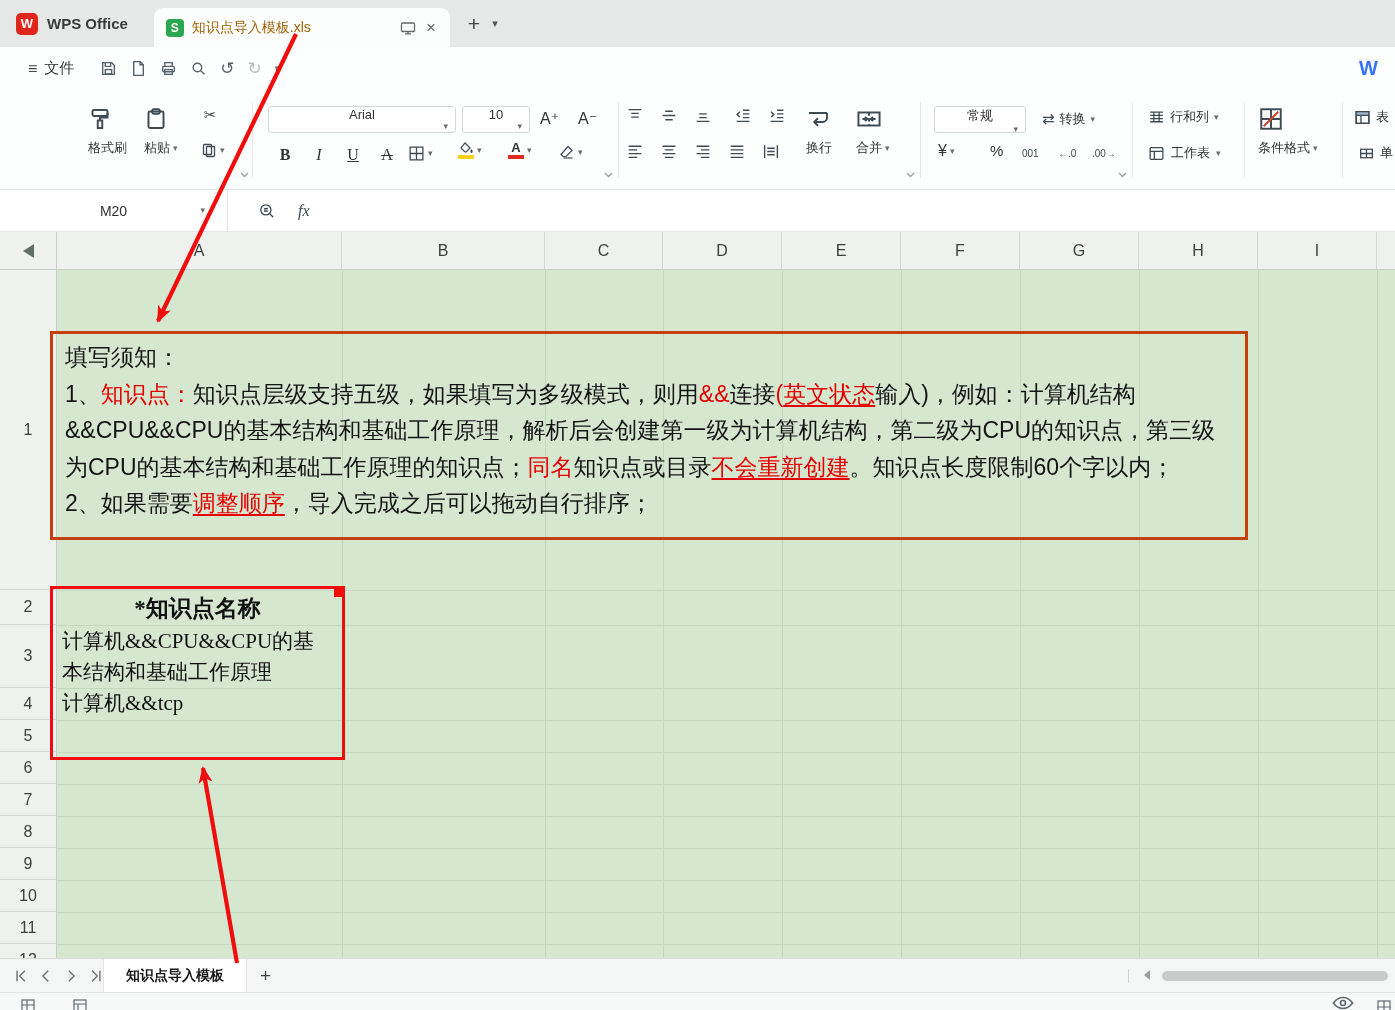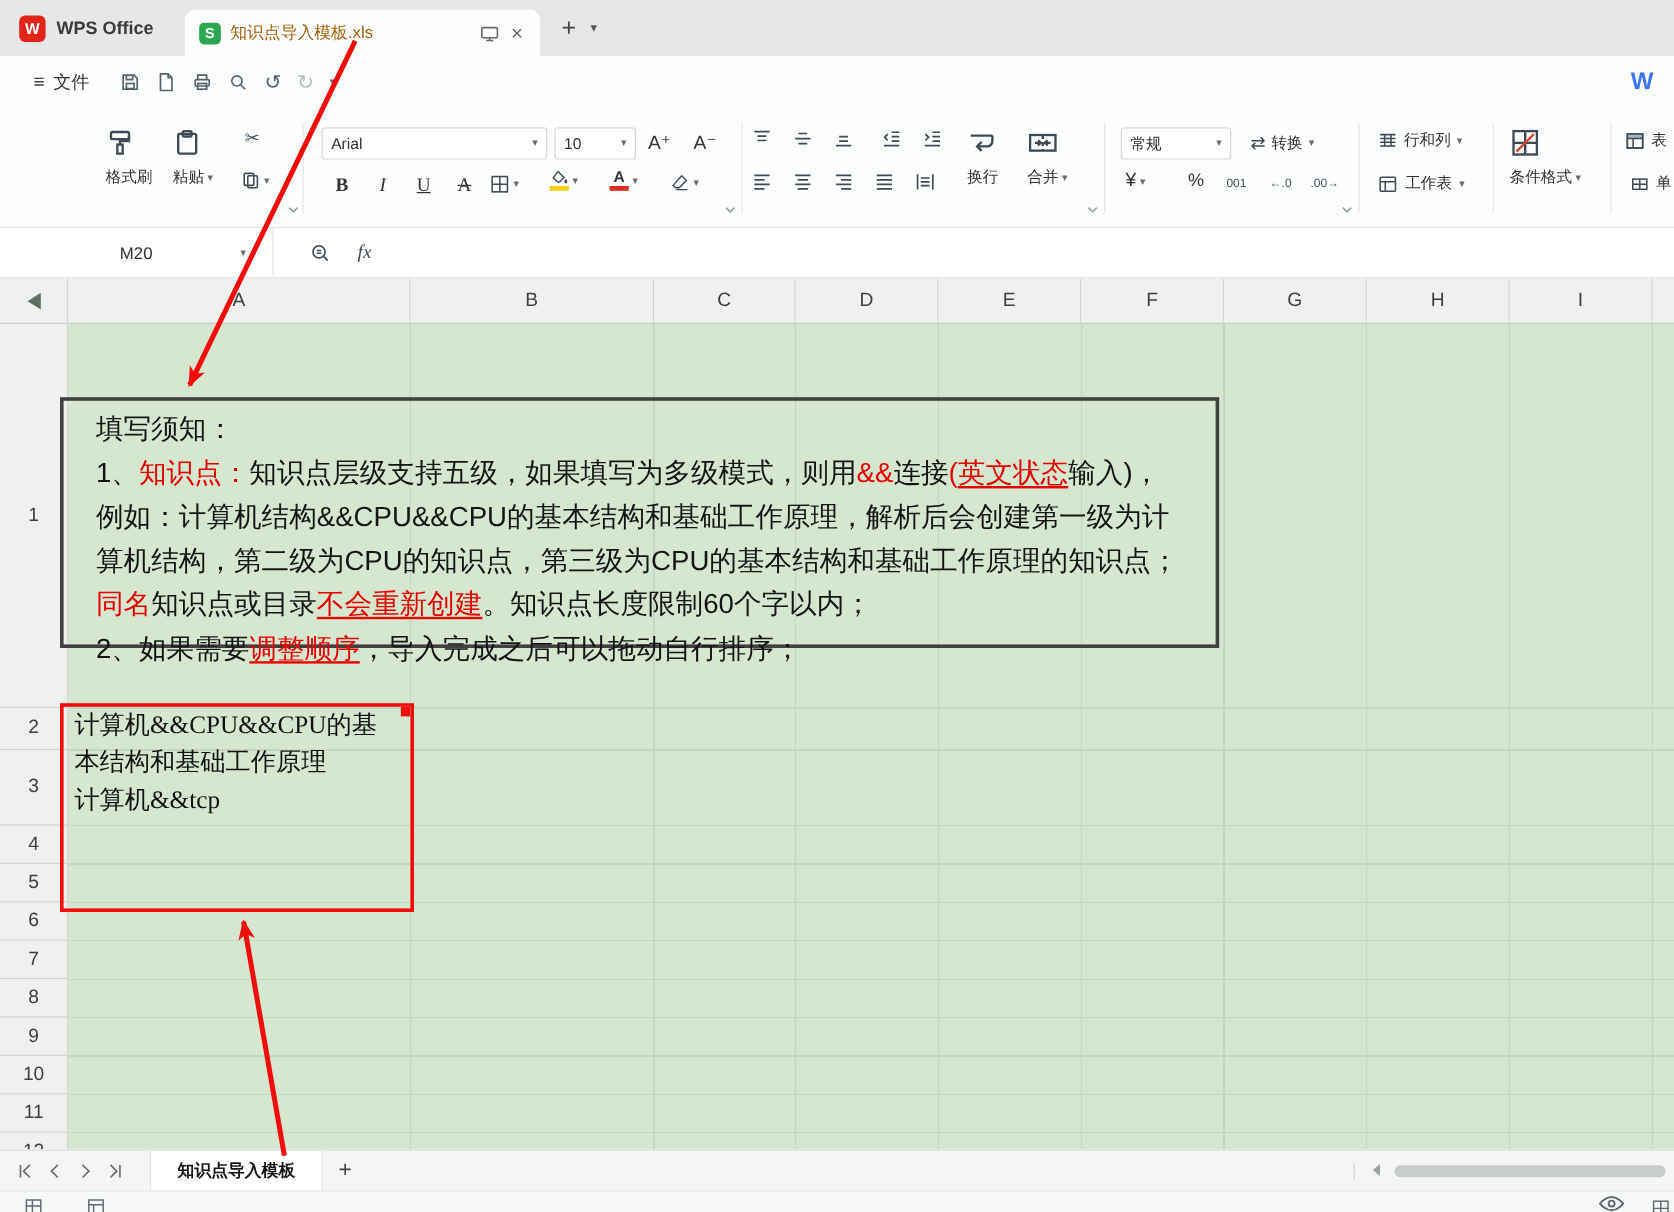--- a/index.html
+++ b/index.html
@@ -32,21 +32,21 @@
   .menu-tab { padding:0 15px; font-size:15.5px; color:#2b2b2b; line-height:43px; position:relative; white-space:nowrap; }
   .menu-tab.active { color:#d2422f; }
   .menu-tab.active::after { content:""; position:absolute; left:50%; transform:translateX(-50%); bottom:3px; width:32px; height:3px; background:#d2422f; }
   .ai-badge { margin-left:auto; margin-right:-4px; width:40px; font-size:20px; font-weight:bold; color:#3b73f6; display:flex; align-items:center; gap:4px; }
 
   
   .ribbon { position:absolute; top:90px; left:0; right:0; height:100px; background:#fdfefe; border-bottom:1px solid #e1e3e3; }
   .rb { position:absolute; display:flex; flex-direction:column; align-items:flex-start; gap:7px; top:16px; color:#3e4a54; }
   .rb-lb { font-size:13px; color:#333; display:flex; align-items:center; gap:3px; white-space:nowrap; }
   .rs { position:absolute; display:flex; align-items:center; gap:3px; color:#3e4a54; }
-  .combo { position:absolute; height:27px; background:#fff; border:1px solid #d6d8d9; border-radius:3px; display:flex; align-items:center; padding:0 7px; font-size:13px; color:#333; }
+  .combo { position:absolute; height:27px; background:#fff; border:1px solid #d6d8d9; border-radius:3px; display:flex; align-items:center; padding:0 7px; font-size:13px; color:#333;flex-direction:column; }
   .combo .caret { margin-left:auto; }
   .sep { position:absolute; top:12px; width:1px; height:76px; background:#e6e8e8; }
   .grp-more { position:absolute; top:82px; color:#9aa0a0; }
   .fbtn { width:26px; height:26px; display:grid; place-items:center; font-family:"Liberation Serif","DejaVu Serif",serif; font-size:16px; color:#333; }
   .colorbar { width:16px; height:3.5px; margin-top:1px; }
   .stack { display:flex; flex-direction:column; align-items:center; }
   .mini { font-size:10px; color:#3e4a54; letter-spacing:0; }
 
   
   .fbar { position:absolute; top:190px; left:0; right:0; height:42px; background:#fff; border-bottom:1px solid #e3e5e4; display:flex; align-items:center; }
@@ -64,33 +64,33 @@
   .col-h { border-right:1px solid #d3d6d3; display:grid; place-items:center; font-size:16px; color:#3e3e3e; height:100%; }
   .col-h:nth-child(1){width:285px}.col-h:nth-child(2){width:203px}.col-h:nth-child(3){width:118px}
   .col-h:nth-child(n+4){width:119px}
   .row-headers { position:absolute; left:0; top:38px; width:57px; height:688px; background:#eef1ee; border-right:1px solid #c9cdc9; overflow:hidden; }
   .row-h { border-bottom:1px solid #d3d6d3; display:grid; place-items:center; font-size:16px; color:#3e3e3e; width:100%; }
   .row-h:nth-child(1){height:320px}.row-h:nth-child(2){height:35px}.row-h:nth-child(3){height:63px}
   .row-h:nth-child(n+4){height:32px}
   .cells { position:absolute; left:57px; top:38px; width:1338px; height:688px; background:#d6e7d0; overflow:hidden; }
 
   
-  .notice-box { position:absolute; left:50px; top:331px; width:966px; height:209px; border:3px solid #404040; padding:5px 27px; font-size:23px; line-height:36.6px; color:#141414; white-space:pre-wrap; z-index:20; }
+  .notice-box { position:absolute; left:50px; top:331px; width:1198px; height:209px; border:3px solid #c2410c; padding:5px 12px; font-size:23px; line-height:36.6px; color:#141414; white-space:pre-wrap; z-index:20; }
   .seg-red { color:#e60000; }
   .seg-u { text-decoration:underline; text-underline-offset:3px; }
   .kp-box { position:absolute; left:50px; top:586px; width:295px; height:174px; border:3px solid #f20d0d; z-index:20; font-family:"Liberation Serif","DejaVu Serif",serif; color:#111; overflow:hidden; }
   .kp-head { text-align:center; font-weight:bold; font-size:23px; line-height:34px; margin-top:3px; }
   .kp-row { font-size:21px; line-height:31px; padding:0 9px; }
   .kp-handle { position:absolute; top:0; right:0; width:8px; height:8px; background:#f20d0d; }
   .arrows { position:absolute; left:0; top:0; width:1395px; height:1010px; z-index:40; pointer-events:none; }
 
   
   .sheetbar { position:absolute; top:958px; left:0; right:0; height:34px; background:#f4f6f5; border-top:1px solid #dadcda; display:flex; align-items:center; }
   .nav { display:flex; align-items:center; gap:11px; margin-left:14px; color:#6e6e6e; }
-  .sheet-tab { height:33px; background:#fff; display:flex; align-items:center; padding:0 22px; margin-left:22px; font-size:14px; color:#161616; font-weight:bold; border-left:1px solid #e4e6e4; border-right:1px solid #e4e6e4; }
+  .sheet-tab { height:33px; background:#fff; display:flex; align-items:center; padding:0 22px; font-size:14px; color:#161616; font-weight:bold; border-left:1px solid #e4e6e4; border-right:1px solid #e4e6e4; }
   .add-sheet { font-size:19px; color:#444; margin-left:13px; }
   .sb-div { position:absolute; left:1128px; top:10px; width:1px; height:14px; background:#cfd1d0; }
   .sb-left { position:absolute; left:1142px; top:10px; color:#9aa0a0; }
   .sb-thumb { position:absolute; left:1162px; top:12px; width:226px; height:10px; border-radius:5px; background:#c7cbca; }
 
   
   .statusbar { position:absolute; top:992px; left:0; right:0; height:18px; background:#f7f9f8; border-top:1px solid #e3e5e4; }
   .st-ic { position:absolute; color:#5f6a70; }
 </style>
 </head>
@@ -539,20 +539,21 @@
       </svg>
     </div>
   </div>
 
   <div class="notice-box"><span>填写须知：
 </span><span>1、</span><span class="seg-red">知识点：</span><span>知识点层级支持五级，如果填写为多级模式，则用</span><span class="seg-red">&amp;&amp;</span><span>连接</span><span class="seg-red">(</span><span class="seg-red seg-u">英文状态</span><span>输入)，例如：计算机结构&amp;&amp;CPU&amp;&amp;CPU的基本结构和基础工作原理，解析后会创建第一级为计算机结构，第二级为CPU的知识点，第三级为CPU的基本结构和基础工作原理的知识点；</span><span class="seg-red">同名</span><span>知识点或目录</span><span class="seg-red seg-u">不会重新创建</span><span>。知识点长度限制60个字以内；
 </span><span>2、如果需要</span><span class="seg-red seg-u">调整顺序</span><span>，导入完成之后可以拖动自行排序；</span></div>
 
   <div class="kp-box">
     <span class="kp-handle"></span>
+    <div class="kp-head">*知识点名称</div>
     <div>
 
     <div class="kp-row">计算机&amp;&amp;CPU&amp;&amp;CPU的基本结构和基础工作原理</div>
         <div class="kp-row">计算机&amp;&amp;tcp</div>
       </div>
   </div>
 
   <svg class="arrows">
     <defs>
       <marker id="ah" markerUnits="userSpaceOnUse" markerWidth="24" markerHeight="20" refX="15" refY="8" orient="auto">

